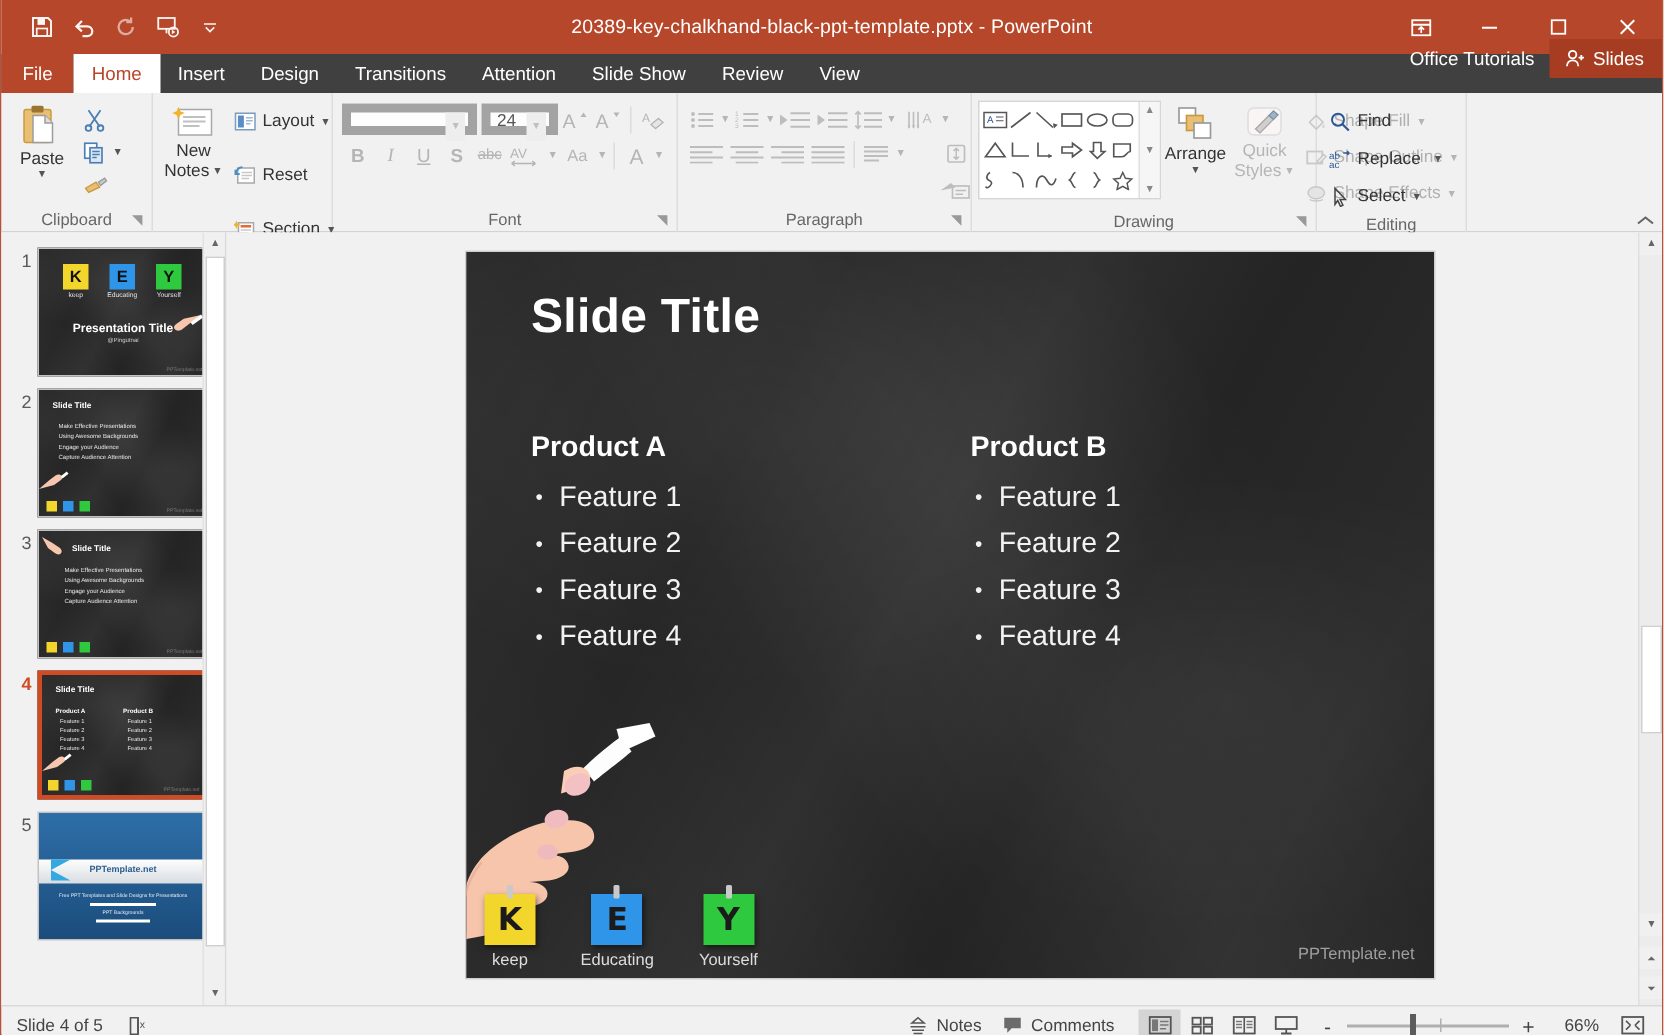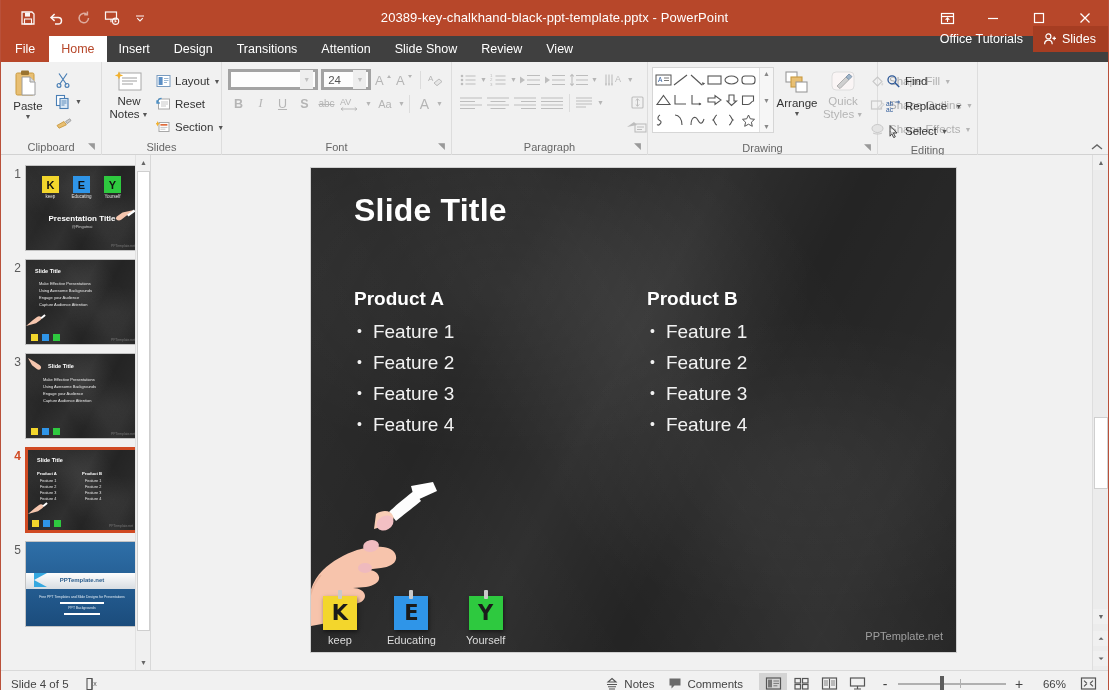--- a/index.html
+++ b/index.html
@@ -63,22 +63,22 @@
   .grp-clip .rbody { align-items:flex-start; }
   .clipcol { display:flex; flex-direction:column; gap:1px; padding-top:2px; }
   .icbtn { width:24px; height:21px; display:flex; align-items:center; justify-content:center; cursor:pointer; }
   .icrow { display:flex; align-items:center; }
 
   
   .grp-slides { width:120px; }
   
   .grp-font { width:230px; }
   .fontrow1 { display:flex; align-items:center; gap:3px; padding:2px 2px 0; }
-  .combo { height:21px; border:3px solid #a3a3a3; background:#fff; display:flex;
-           align-items:center; font-size:11.5px; color:#9a9a9a; padding:0 2px 0 4px; }
+  .combo { height:21px; border:6px solid #a3a3a3; background:#fff; display:flex;
+           align-items:flex-start; font-size:11.5px; color:#9a9a9a; padding:0 2px 0 4px; }
   .combo .cb-caret { margin-left:auto; width:13px; text-align:center; color:#c0c0c0; font-size:7px;
                      background:#eee; height:19px; line-height:19px; }
   .fontname { width:102px; background:#fdfdfd; }
   .fontsize { width:56px; background:#fdfdfd; color:#888; }
   .fontrow2 { display:flex; align-items:center; gap:1px; padding:3px 2px 0; }
   .fbtn { width:21px; height:21px; display:flex; align-items:center; justify-content:center;
           font-size:12.5px; color:#b5b5b5; cursor:default; }
   .vsep { width:1px; height:18px; background:#dcdcdc; margin:0 3px; }
 
   
@@ -334,21 +334,21 @@
               <path d="M8 9h15M8 12h15M8 15h11" stroke="#c0c0c0" stroke-width="1.4"></path>
               <path d="M5 2.2l1.2 3 3 1.2-3 1.2-1.2 3-1.2-3-3-1.2 3-1.2z" fill="#f2b12e"></path>
             </svg>
           </span>
           <span class="cap">New</span>
           <span class="cap" style="display:flex;align-items:center;gap:2px">
             <span>Notes</span>
             <span class="caret">▼</span>
           </span>
         </div>
-        <div style="display:flex;flex-direction:column;gap:1px;padding-top:3px;">
+        <div style="display:flex;flex-direction:column;gap:14px;padding-top:3px;">
           <div class="smallbtn">
             <span>
               <svg width="15" height="14" viewBox="0 0 15 14">
                   <rect x="1" y="1.5" width="13" height="11" fill="#fff" stroke="#7a9cc0" stroke-width="1"></rect>
                   <rect x="2.6" y="3" width="4" height="8" fill="#5b8ec4"></rect>
                   <path d="M8 4.5h4.5M8 6.5h4.5M8 8.5h3" stroke="#9bb8d4" stroke-width="1"></path>
                 </svg>
             </span>
             <span>Layout</span>
             <span class="caret">▼</span>

